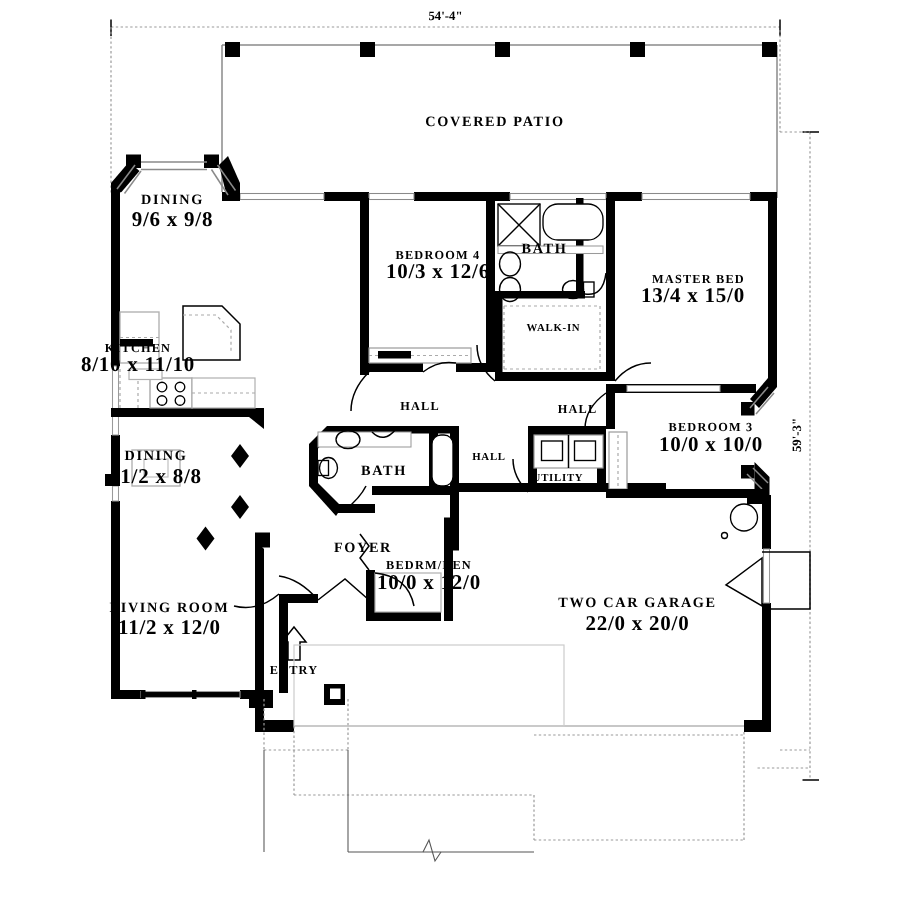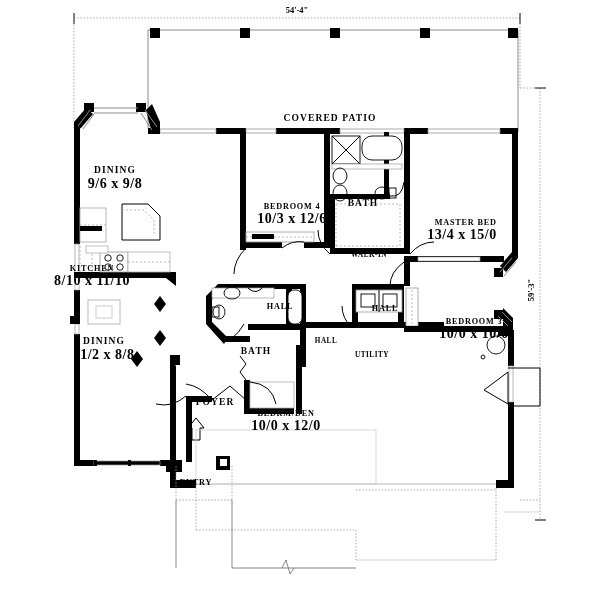--- a/index.html
+++ b/index.html
@@ -3,21 +3,21 @@
 <meta charset="utf-8">
 <style>
   html,body{margin:0;padding:0;background:#ffffff;}
   body{width:600px;height:600px;overflow:hidden;
        font-family:"Liberation Serif","DejaVu Serif",serif;color:#000;}
   #plan{position:relative;width:600px;height:600px;}
   #plan svg{display:block;width:600px;height:600px;}
   .lbl{position:absolute;text-align:center;line-height:1.12;
        font-family:"Liberation Serif","DejaVu Serif",serif;
        font-weight:700;color:#000;white-space:nowrap;
-       transform:translate(-50%,-50%);letter-spacing:.6px;margin-top:36px;}
+       transform:translate(-50%,-50%);letter-spacing:.6px;}
   .lbl .nm{display:block;font-size:9.5px;letter-spacing:1.1px;}
   .lbl .dim{display:block;font-size:14px;letter-spacing:.5px;}
   .lbl.sm .nm{font-size:8.2px;letter-spacing:.8px;}
   .lbl.xs .nm{font-size:7.2px;letter-spacing:.5px;}
   .dimtxt{position:absolute;font-size:8.5px;font-weight:700;
           font-family:"Liberation Serif","DejaVu Serif",serif;
           transform:translate(-50%,-50%);white-space:nowrap;}
   .dimtxt.vert{transform:translate(-50%,-50%) rotate(-90deg);}
 </style>
 </head>
@@ -335,28 +335,36 @@
     <span class="dim"></span>
   </div>
   <div class="lbl" style="left:256px;top:315px;">
     <span class="nm">BATH</span>
     <span class="dim"></span>
   </div>
   <div class="lbl xs" style="left:372px;top:319px;">
     <span class="nm">UTILITY</span>
     <span class="dim"></span>
   </div>
-  <div class="lbl" style="left:197px;top:366px;padding-left:36px;">
+  <div class="lbl" style="left:224px;top:366px;padding-left:36px;">
     <span class="nm">FOYER</span>
     <span class="dim"></span>
   </div>
   <div class="lbl sm" style="left:286px;top:385px;">
     <span class="nm">BEDRM/DEN</span>
     <span class="dim">10/0 x 12/0</span>
   </div>
+  <div class="lbl" style="left:113px;top:414px;">
+    <span class="nm">LIVING  ROOM</span>
+    <span class="dim">11/2 x 12/0</span>
+  </div>
+  <div class="lbl" style="left:425px;top:411px;">
+    <span class="nm">TWO CAR GARAGE</span>
+    <span class="dim">22/0 x 20/0</span>
+  </div>
   <div class="lbl sm" style="left:196px;top:447px;">
     <span class="nm">ENTRY</span>
     <span class="dim"></span>
   </div>
 
   <div class="dimtxt" style="left:297px;top:10px;">54'-4"</div>
   <div class="dimtxt vert" style="left:531px;top:290px;">59'-3"</div>
 
 </div>
 

